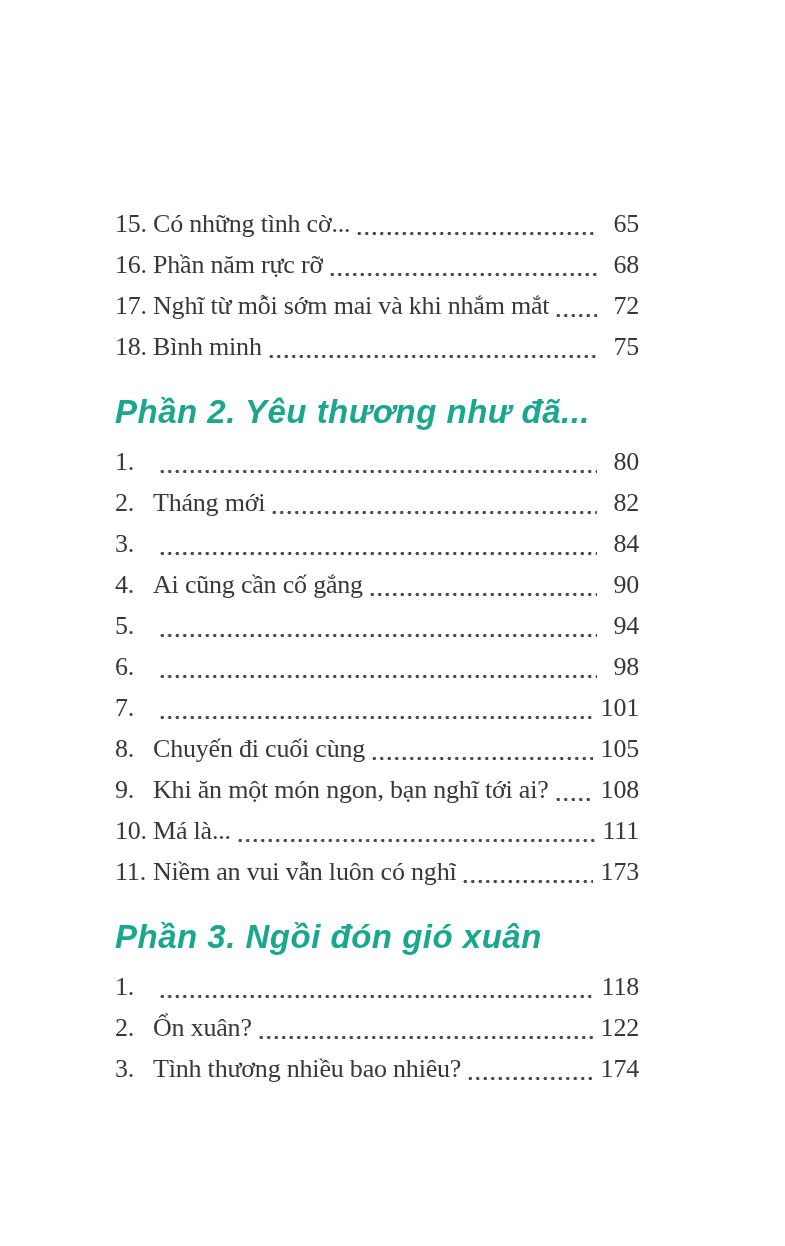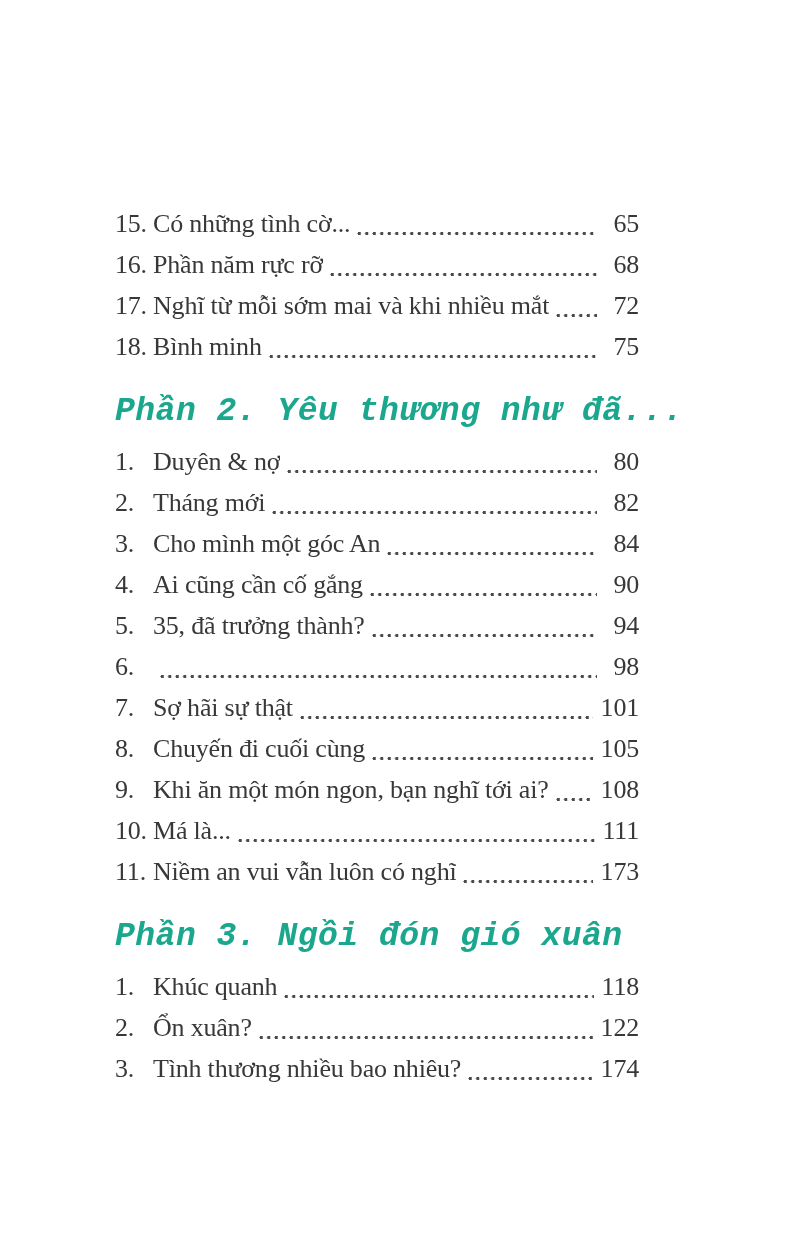--- a/index.html
+++ b/index.html
@@ -22,21 +22,21 @@
     background: #ffffff;
   }
   .toc {
     position: absolute;
     left: 115px;
     top: 203px;
     width: 524px;
   }
   .section { margin: 0; }
   .section-heading {
-    font-family: Liberation Mono, monospace;
+    font-family: Liberation Sans, sans-serif;
     font-style: italic;
     font-weight: bold;
     font-size: 33px;
     line-height: 40px;
     color: var(--accent, #1aa78e);
     margin: 25px 0 9px 0;
     letter-spacing: 0.5px;
     white-space: nowrap;
   }
   .toc-row {
@@ -92,81 +92,77 @@
 
   <div class="toc-row">
     <span class="item-number">16.</span>
     <span class="item-title">Phần năm rực rỡ</span>
     <span class="leader"></span>
     <span class="item-page">68</span>
   </div>
 
   <div class="toc-row">
     <span class="item-number">17.</span>
-    <span class="item-title">Nghĩ từ mỗi sớm mai và khi nhiều mắt</span>
+    <span class="item-title">Nghĩ từ mỗi sớm mai và khi nhắm mắt</span>
     <span class="leader"></span>
     <span class="item-page">72</span>
   </div>
 
   <div class="toc-row">
     <span class="item-number">18.</span>
     <span class="item-title">Bình minh</span>
     <span class="leader"></span>
     <span class="item-page">75</span>
   </div>
 </div>
   </div>
 
   <div class="section">
     <h2 class="section-heading">Phần 2. Yêu thương như đã...</h2>
     <div class="section-items">
   <div class="toc-row">
     <span class="item-number">1.</span>
-    <span class="item-title">Duyên &amp; nợ</span>
     <span class="leader"></span>
     <span class="item-page">80</span>
   </div>
 
   <div class="toc-row">
     <span class="item-number">2.</span>
     <span class="item-title">Tháng mới</span>
     <span class="leader"></span>
     <span class="item-page">82</span>
   </div>
 
   <div class="toc-row">
     <span class="item-number">3.</span>
-    <span class="item-title">Cho mình một góc An</span>
     <span class="leader"></span>
     <span class="item-page">84</span>
   </div>
 
   <div class="toc-row">
     <span class="item-number">4.</span>
     <span class="item-title">Ai cũng cần cố gắng</span>
     <span class="leader"></span>
     <span class="item-page">90</span>
   </div>
 
   <div class="toc-row">
     <span class="item-number">5.</span>
-    <span class="item-title">35, đã trưởng thành?</span>
     <span class="leader"></span>
     <span class="item-page">94</span>
   </div>
 
   <div class="toc-row">
     <span class="item-number">6.</span>
     <span class="leader"></span>
     <span class="item-page">98</span>
   </div>
 
   <div class="toc-row">
     <span class="item-number">7.</span>
-    <span class="item-title">Sợ hãi sự thật</span>
     <span class="leader"></span>
     <span class="item-page">101</span>
   </div>
 
   <div class="toc-row">
     <span class="item-number">8.</span>
     <span class="item-title">Chuyến đi cuối cùng</span>
     <span class="leader"></span>
     <span class="item-page">105</span>
   </div>
@@ -192,21 +188,20 @@
     <span class="item-page">173</span>
   </div>
 </div>
   </div>
 
   <div class="section">
     <h2 class="section-heading">Phần 3. Ngồi đón gió xuân</h2>
     <div class="section-items">
   <div class="toc-row">
     <span class="item-number">1.</span>
-    <span class="item-title">Khúc quanh</span>
     <span class="leader"></span>
     <span class="item-page">118</span>
   </div>
 
   <div class="toc-row">
     <span class="item-number">2.</span>
     <span class="item-title">Ổn xuân?</span>
     <span class="leader"></span>
     <span class="item-page">122</span>
   </div>

